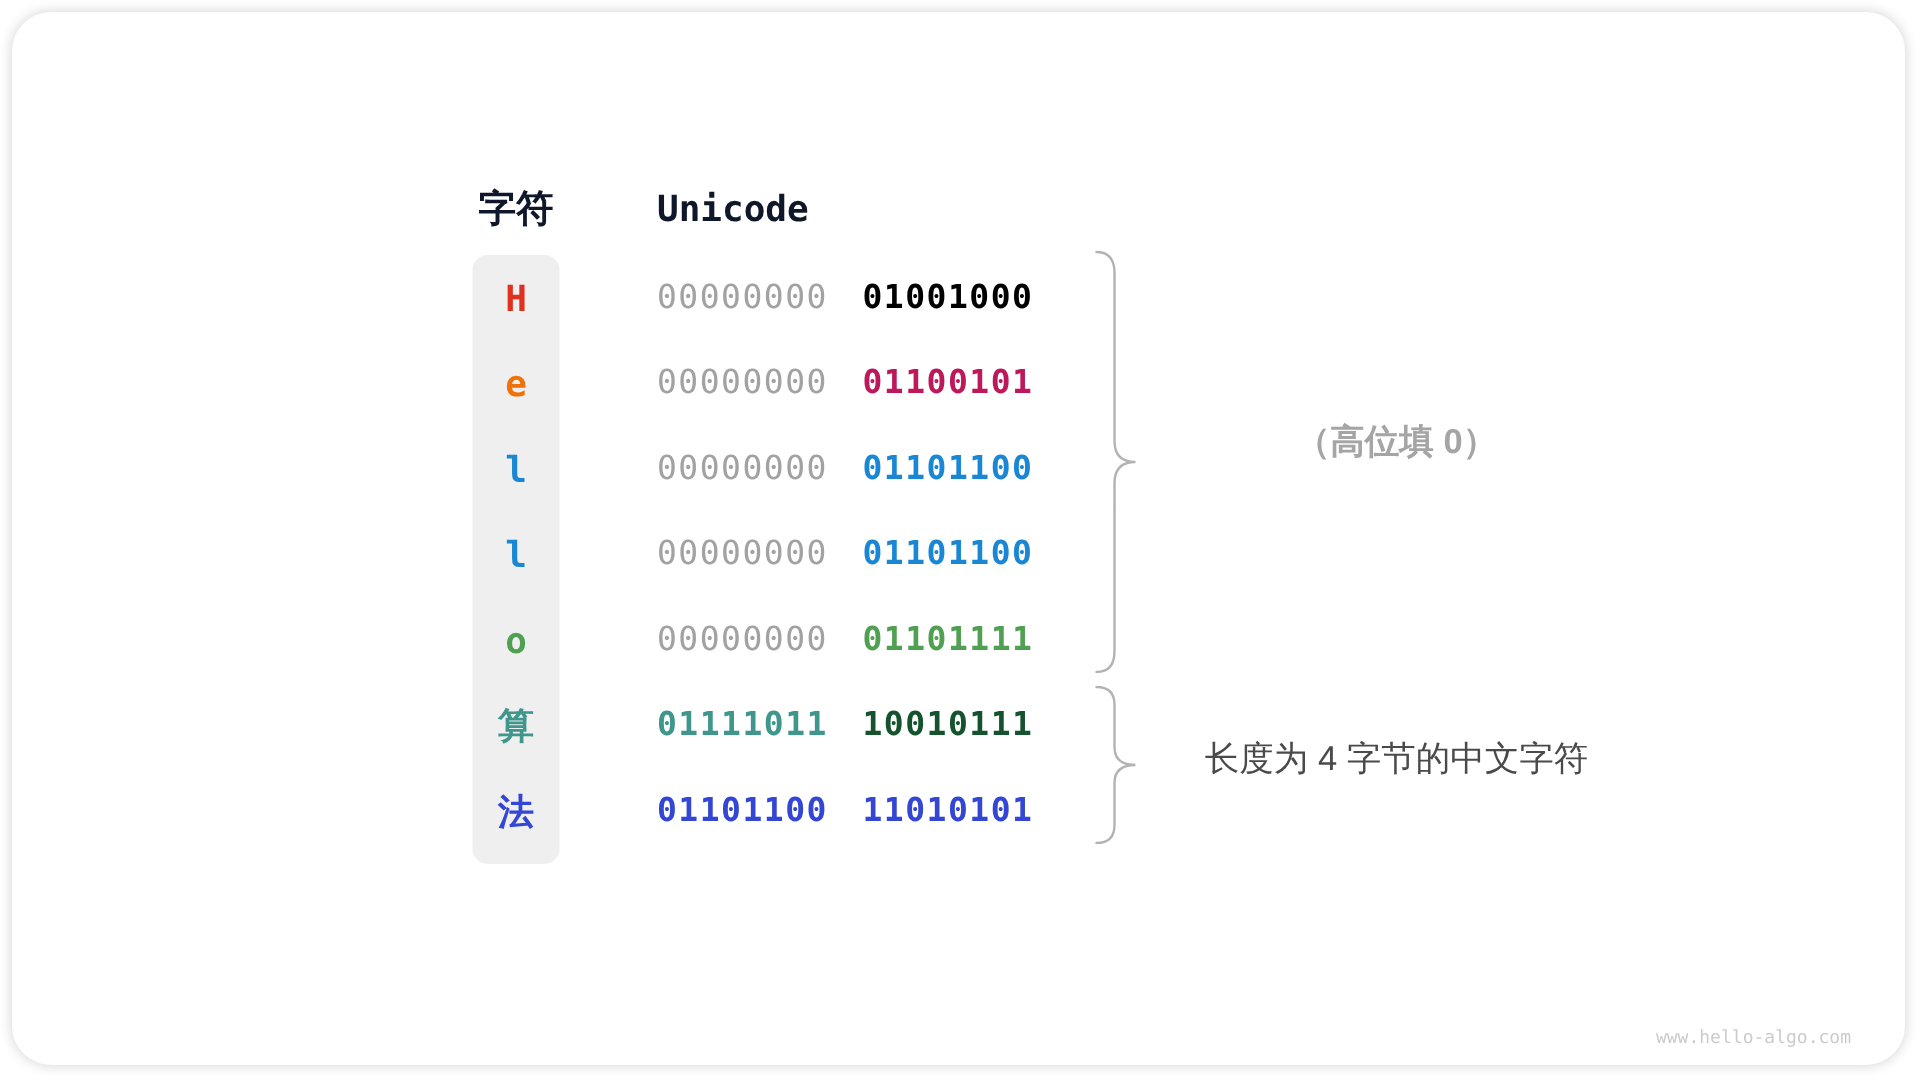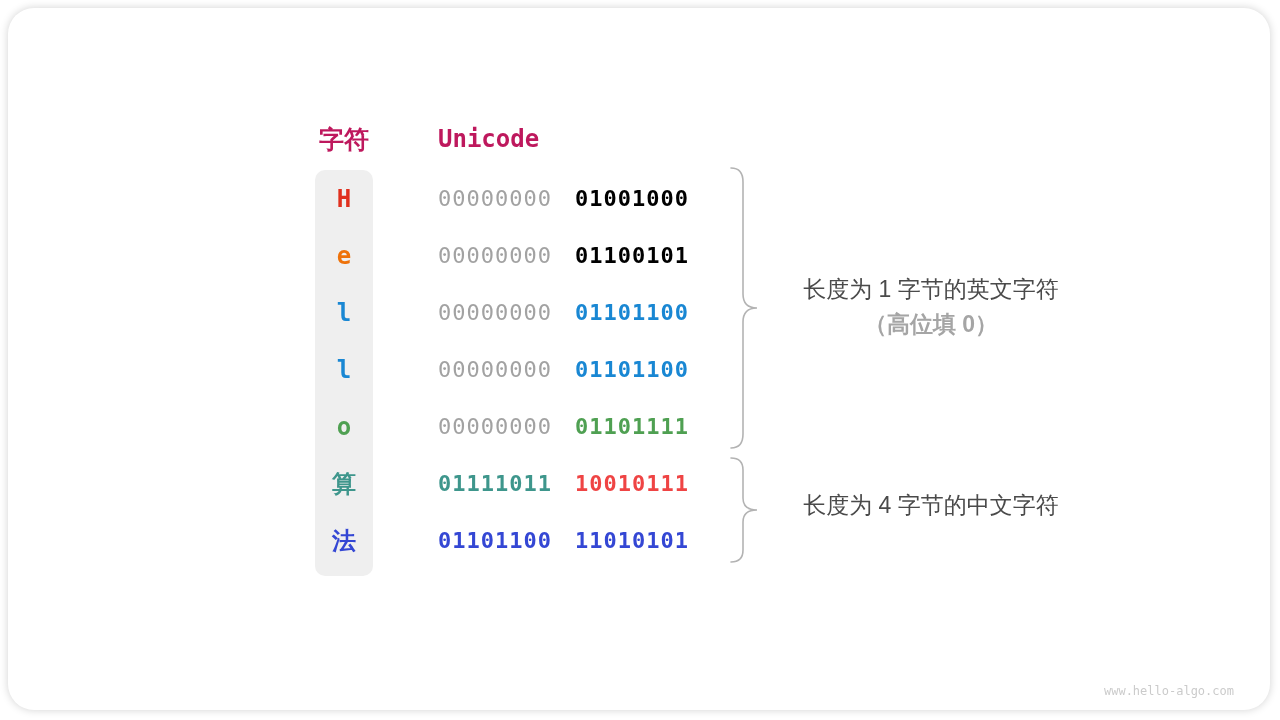--- a/index.html
+++ b/index.html
@@ -17,21 +17,21 @@
     width: 1262px; height: 702px;
     background: #ffffff;
     border-radius: 26px;
     box-shadow: 0 0 9px rgba(0,0,0,0.18);
   }
   .hdr {
     position: absolute;
     top: 116px;
     height: 30px;
     line-height: 30px;
-    color: #be185d;
+    color: #0f172a;
     font-weight: bold;
   }
   .hdr-char {
     left: 297px; width: 78px;
     text-align: center;
     font-size: 25px;
     font-family: "Liberation Sans", sans-serif;
   }
   .hdr-unicode {
     left: 430px; width: 262px;
@@ -112,53 +112,52 @@
   <div class="hdr hdr-unicode">Unicode</div>
 
   <div class="char-col-bg"></div>
 
   <div class="row" style="top:176px">
     <span class="ch" style="color: rgb(224, 48, 30);">H</span>
     <span class="bin"><span class="byte1" style="color: rgb(162, 162, 162);">00000000</span><span class="byte2" style="color: #000000;">01001000</span></span>
   </div>
   <div class="row" style="top:233px">
     <span class="ch" style="color: rgb(238, 114, 10);">e</span>
-    <span class="bin"><span class="byte1" style="color: rgb(162, 162, 162);">00000000</span><span class="byte2" style="color: #000000;">01100101</span></span>
+    <span class="bin"><span class="byte1" style="color: rgb(162, 162, 162);">00000000</span><span class="byte2" style="color: #be185d;">01100101</span></span>
   </div>
   <div class="row" style="top:290px">
     <span class="ch" style="color: rgb(25, 135, 211);">l</span>
     <span class="bin"><span class="byte1" style="color: rgb(162, 162, 162);">00000000</span><span class="byte2" style="color: rgb(25, 135, 211);">01101100</span></span>
   </div>
   <div class="row" style="top:347px">
     <span class="ch" style="color: rgb(25, 135, 211);">l</span>
     <span class="bin"><span class="byte1" style="color: rgb(162, 162, 162);">00000000</span><span class="byte2" style="color: rgb(25, 135, 211);">01101100</span></span>
   </div>
   <div class="row" style="top:404px">
     <span class="ch" style="color: rgb(79, 160, 82);">o</span>
     <span class="bin"><span class="byte1" style="color: rgb(162, 162, 162);">00000000</span><span class="byte2" style="color: rgb(79, 160, 82);">01101111</span></span>
   </div>
   <div class="row wide" style="top:461px">
     <span class="ch" style="color: rgb(62, 150, 140);">算</span>
-    <span class="bin"><span class="byte1" style="color: rgb(62, 150, 140);">01111011</span><span class="byte2" style="color: #ef4444;">10010111</span></span>
+    <span class="bin"><span class="byte1" style="color: rgb(62, 150, 140);">01111011</span><span class="byte2" style="color: #14532d;">10010111</span></span>
   </div>
   <div class="row wide" style="top:518px">
     <span class="ch" style="color: rgb(52, 71, 212);">法</span>
     <span class="bin"><span class="byte1" style="color: rgb(52, 71, 212);">01101100</span><span class="byte2" style="color: rgb(52, 71, 212);">11010101</span></span>
   </div>
 
   <svg class="brace" style="top:159px; height:282px" viewBox="0 0 28 282">
     <path d="M1,1 Q13,1 13,15 L13,127 Q13,141 27,141 Q13,141 13,155 L13,267 Q13,281 1,281" fill="none" stroke="#b3b3b3" stroke-width="1.6" stroke-linecap="round"></path>
   </svg>
 
   <svg class="brace" style="top:449px; height:106px" viewBox="0 0 28 106">
     <path d="M1,1 Q13,1 13,13 L13,41 Q13,53 27,53 Q13,53 13,65 L13,93 Q13,105 1,105" fill="none" stroke="#b3b3b3" stroke-width="1.6" stroke-linecap="round"></path>
   </svg>
 
   <div class="note" style="top:266px">
-    <div class="line1">长度为 1 字节的英文字符</div>
     <div class="line2">（高位填 0）</div>
   </div>
 
   <div class="note" style="top:482px">
     <div class="line1">长度为 4 字节的中文字符</div>
   </div>
 
   <div class="watermark">www.hello-algo.com</div>
 
 </div>

